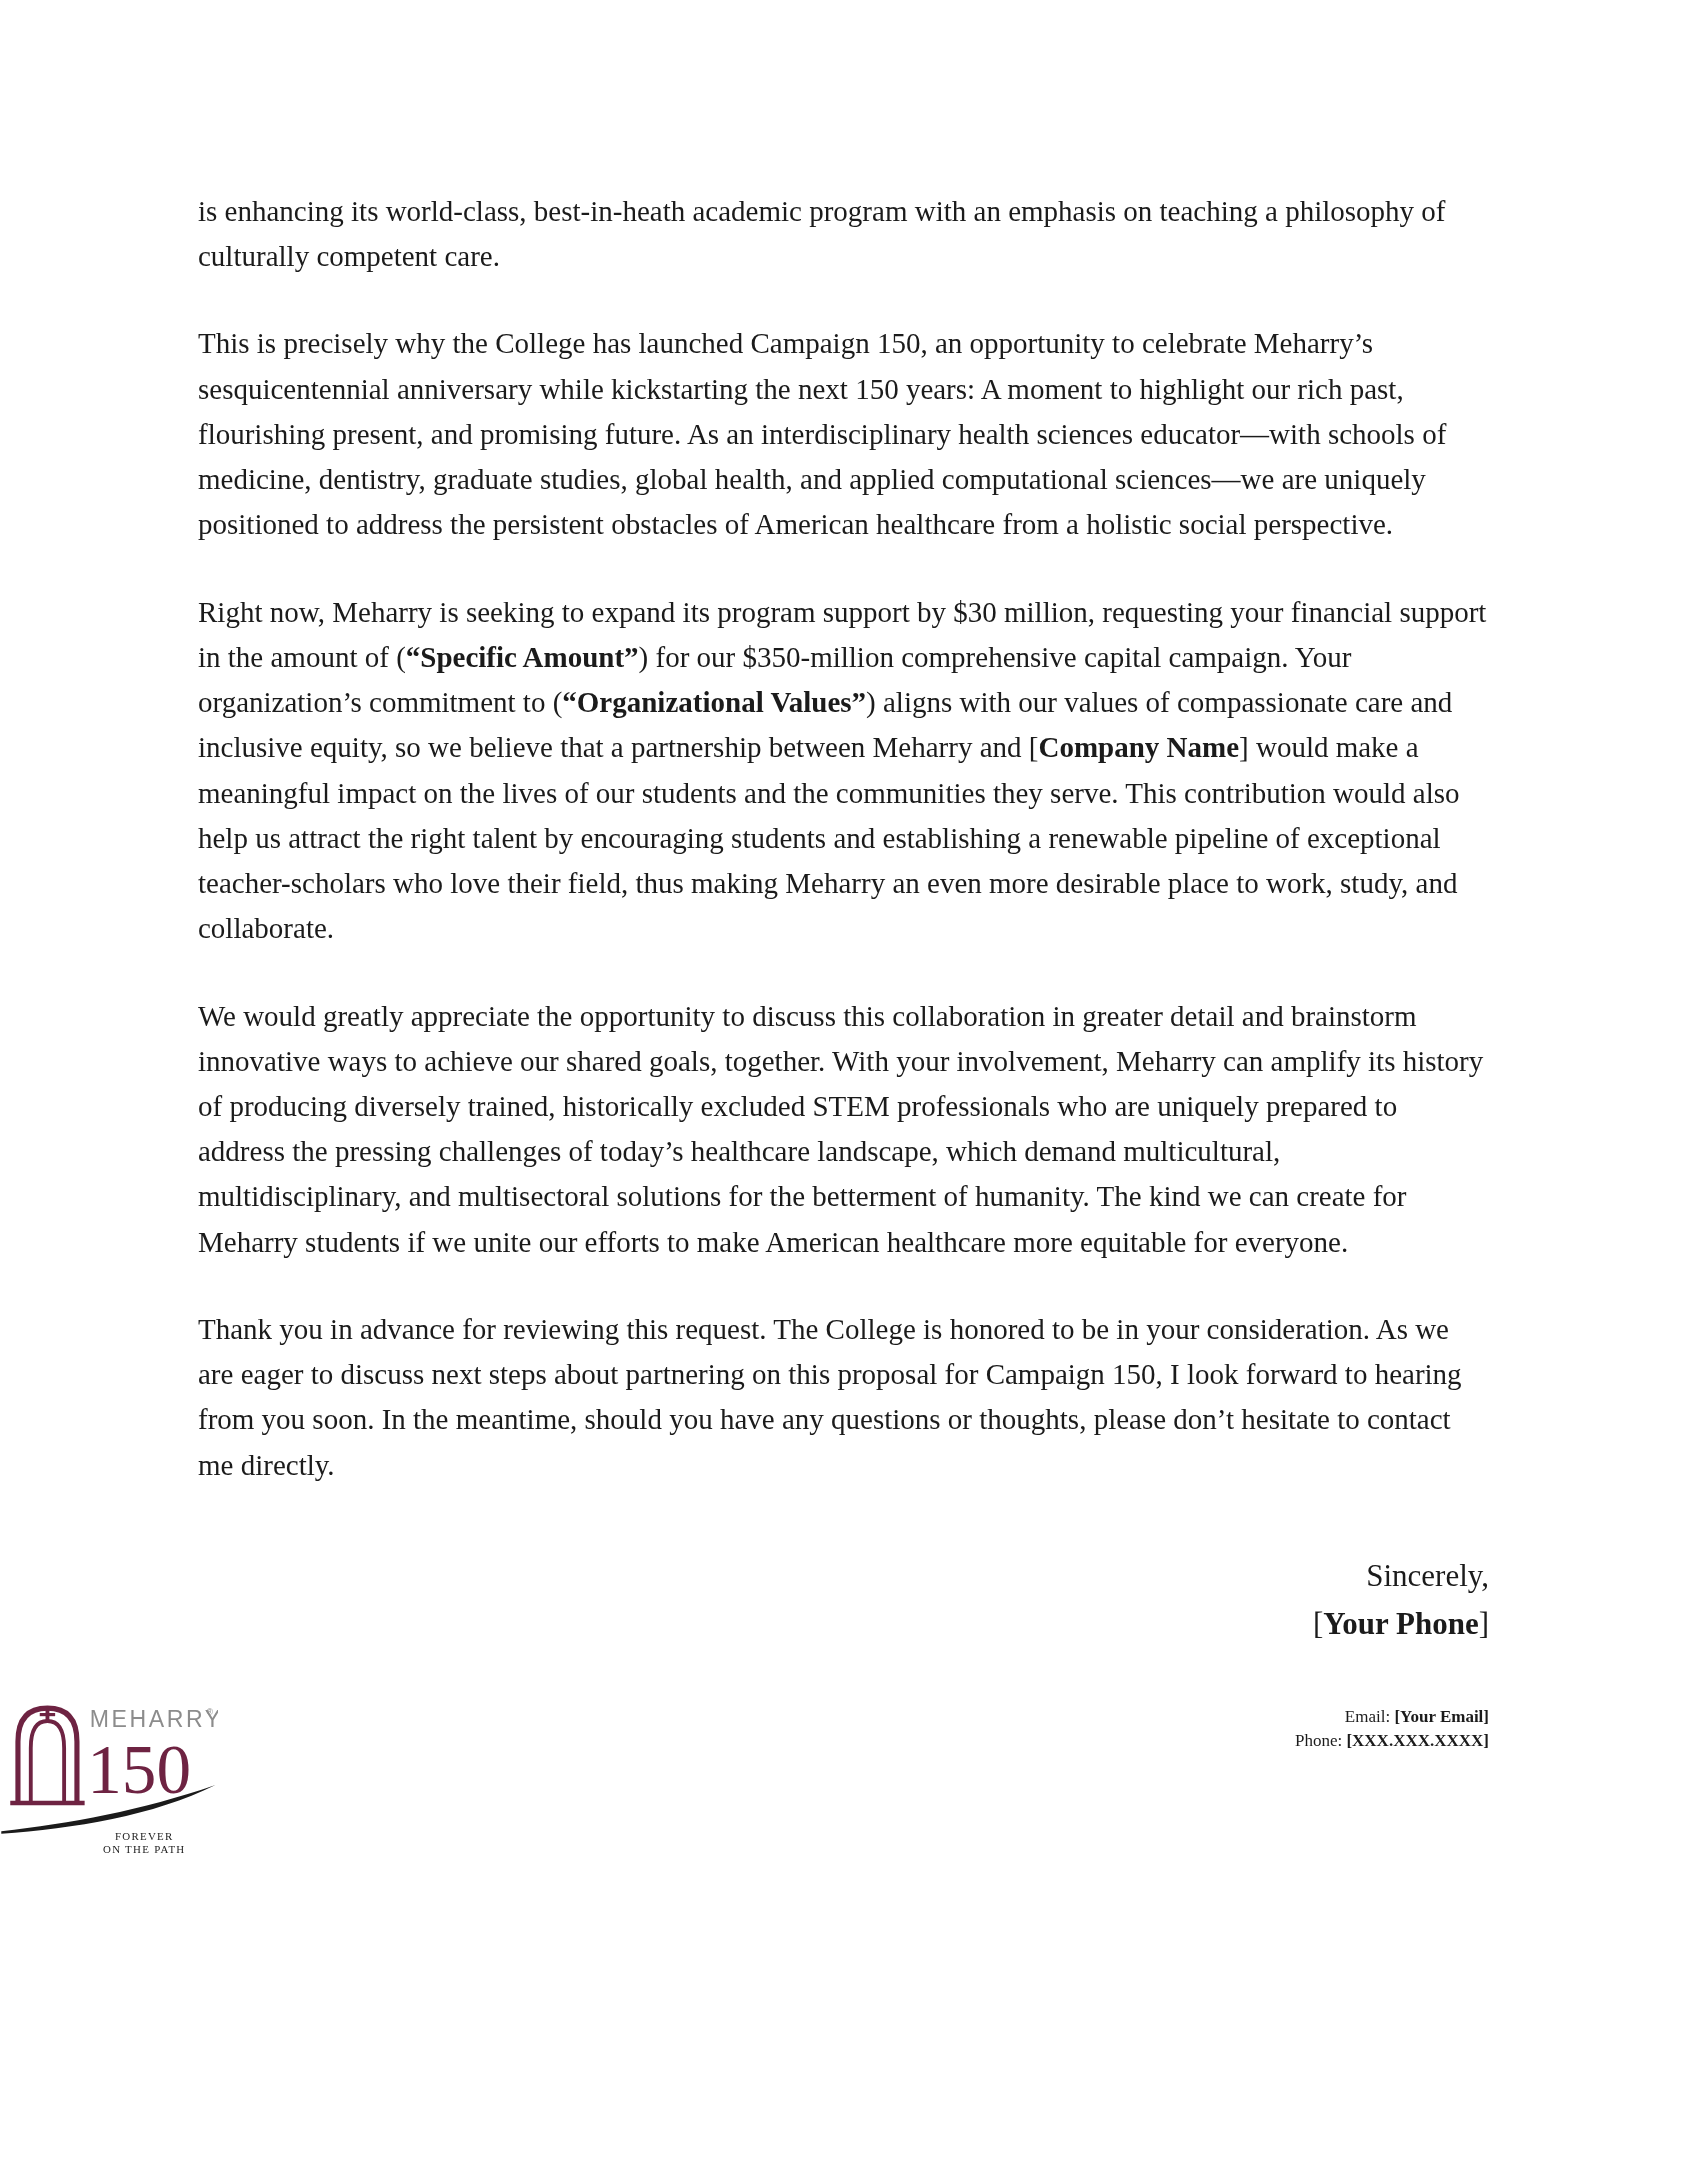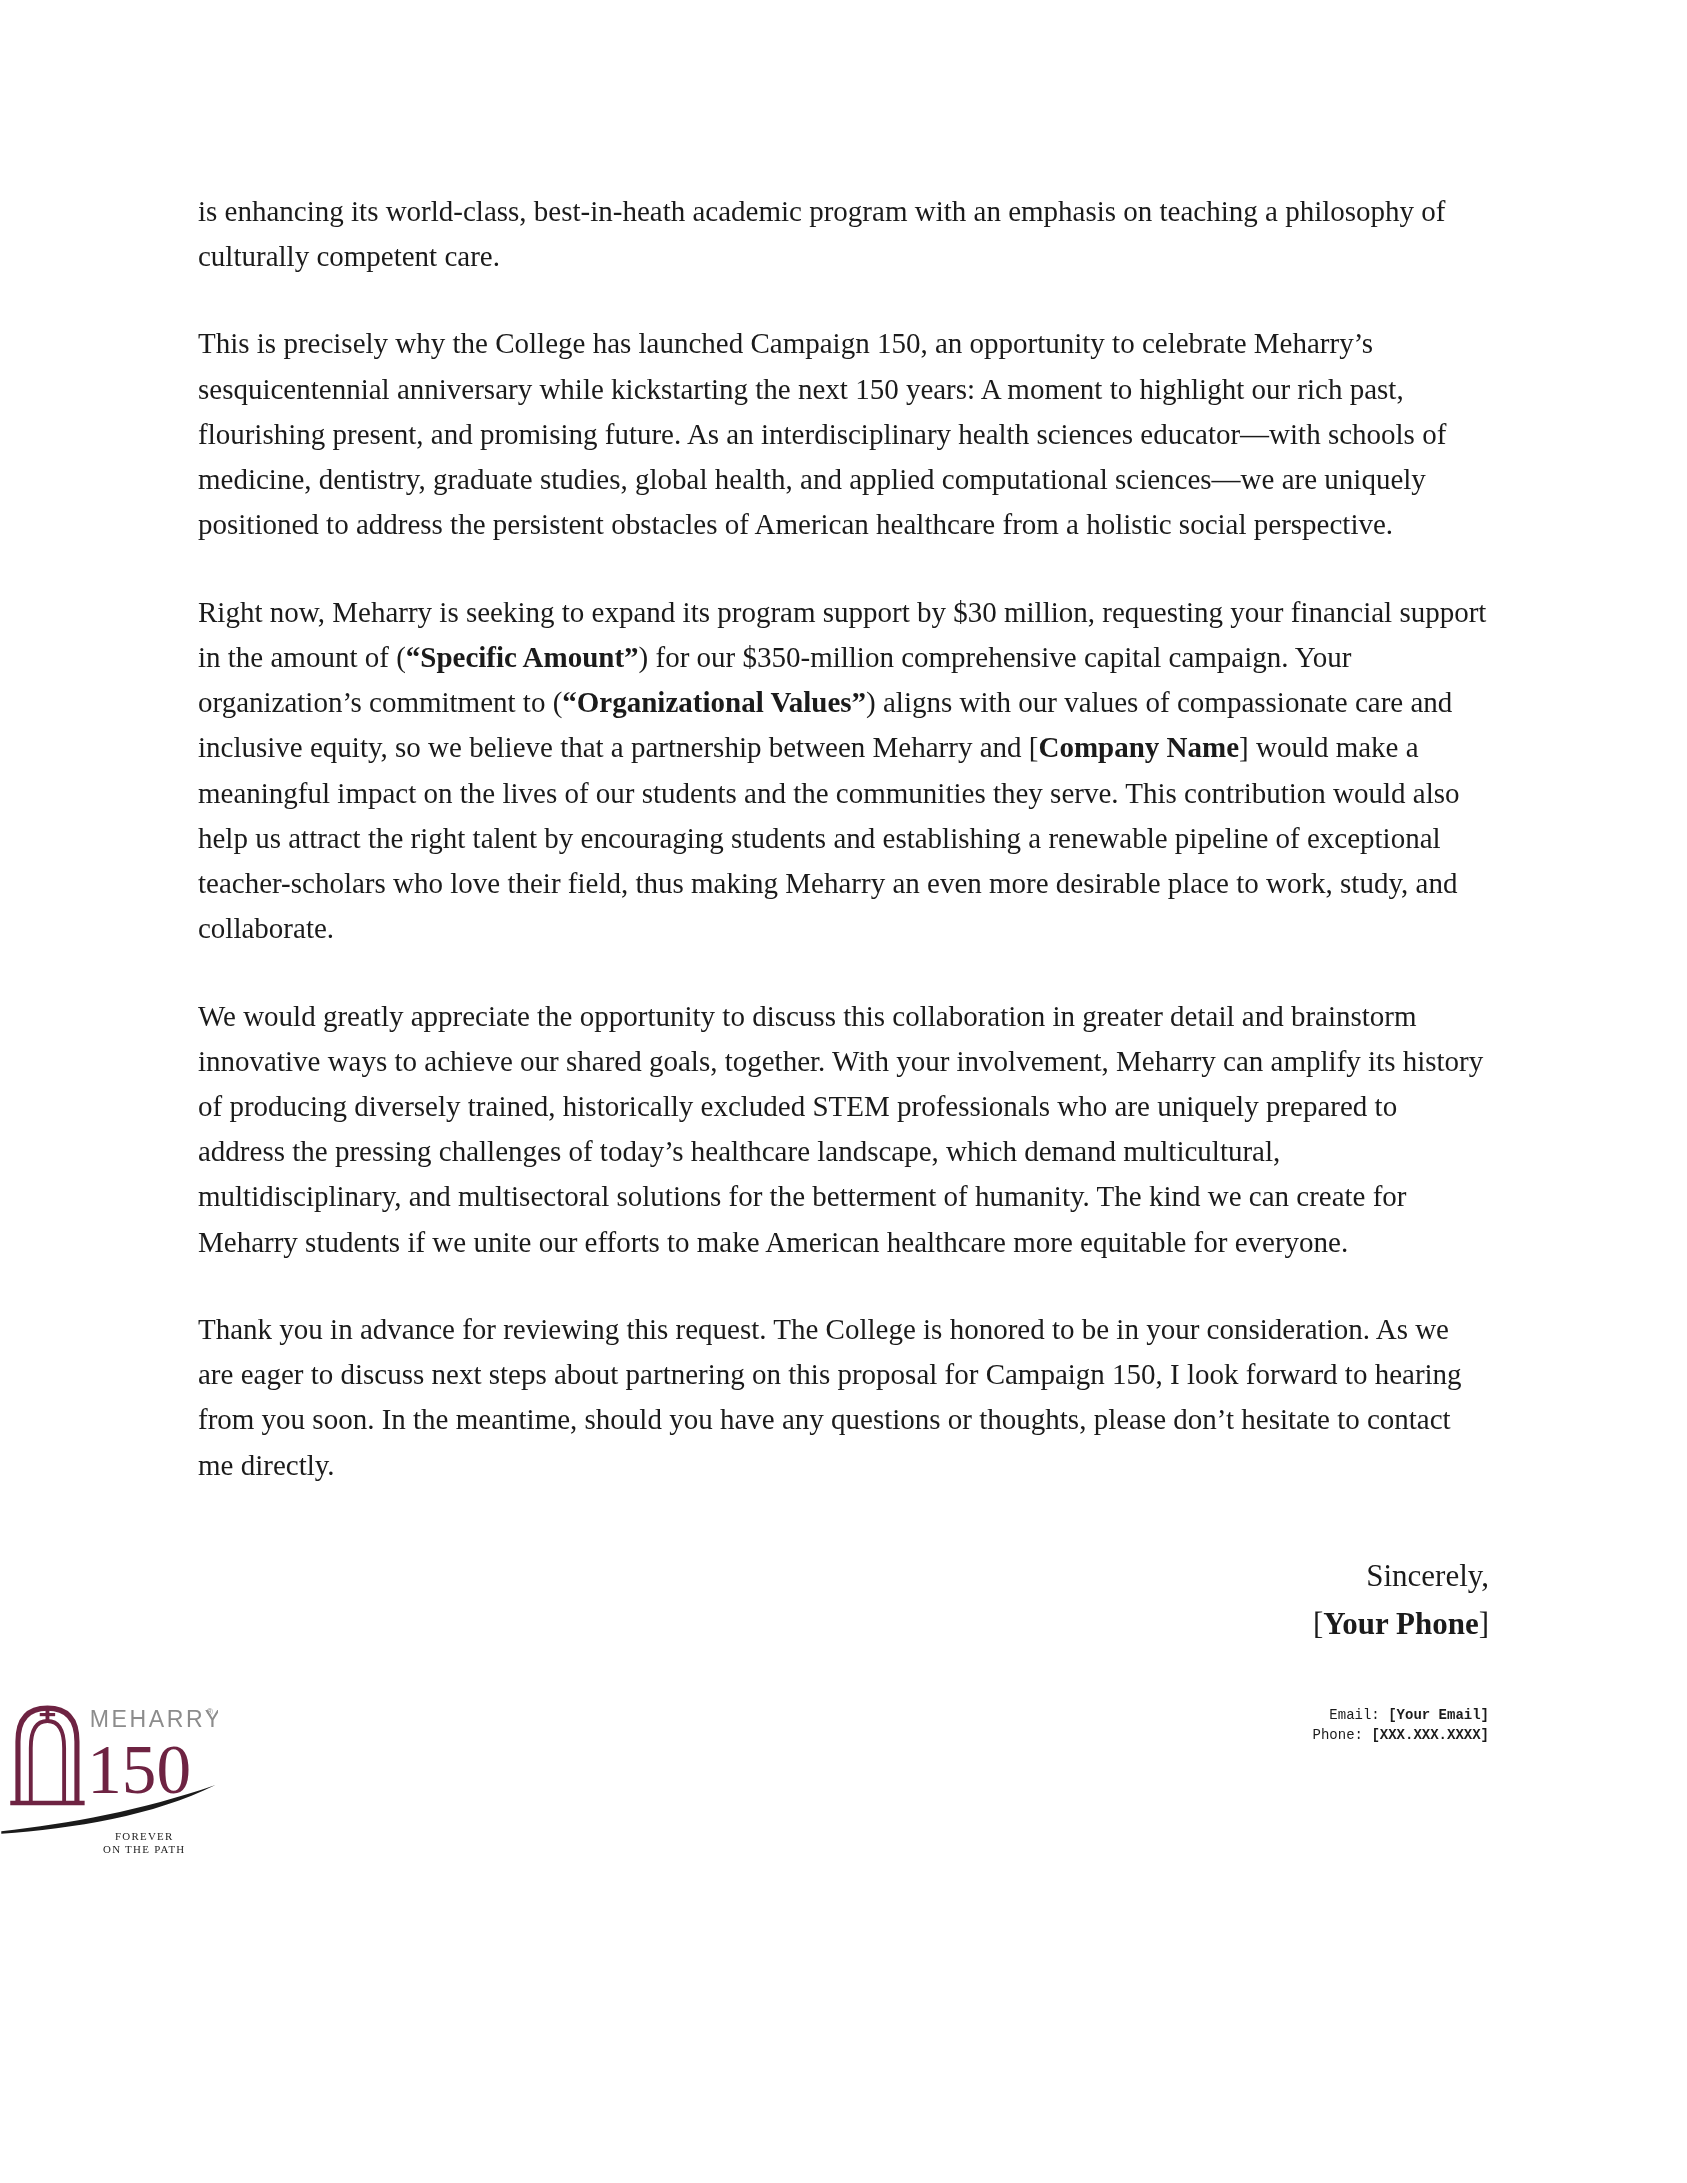--- a/index.html
+++ b/index.html
@@ -22,24 +22,23 @@
   }
   .b { font-weight: bold; }
   .sig {
     text-align: right;
     font-size: 31px;
     line-height: 1.56;
     margin-top: 64px;
   }
   .contact {
     text-align: right;
-    font-size: 14px;
+    font-size: 17px;
     line-height: 1.45;
     margin-top: 56px;
-    font-family: Liberation Mono, monospace;
   }
   .logo-wrap {
     position: absolute;
     left: 0;
     right: 0;
     bottom: 91px;
     display: flex;
     justify-content: flex-start;
   }
   .logo-wrap svg { display: block; }

